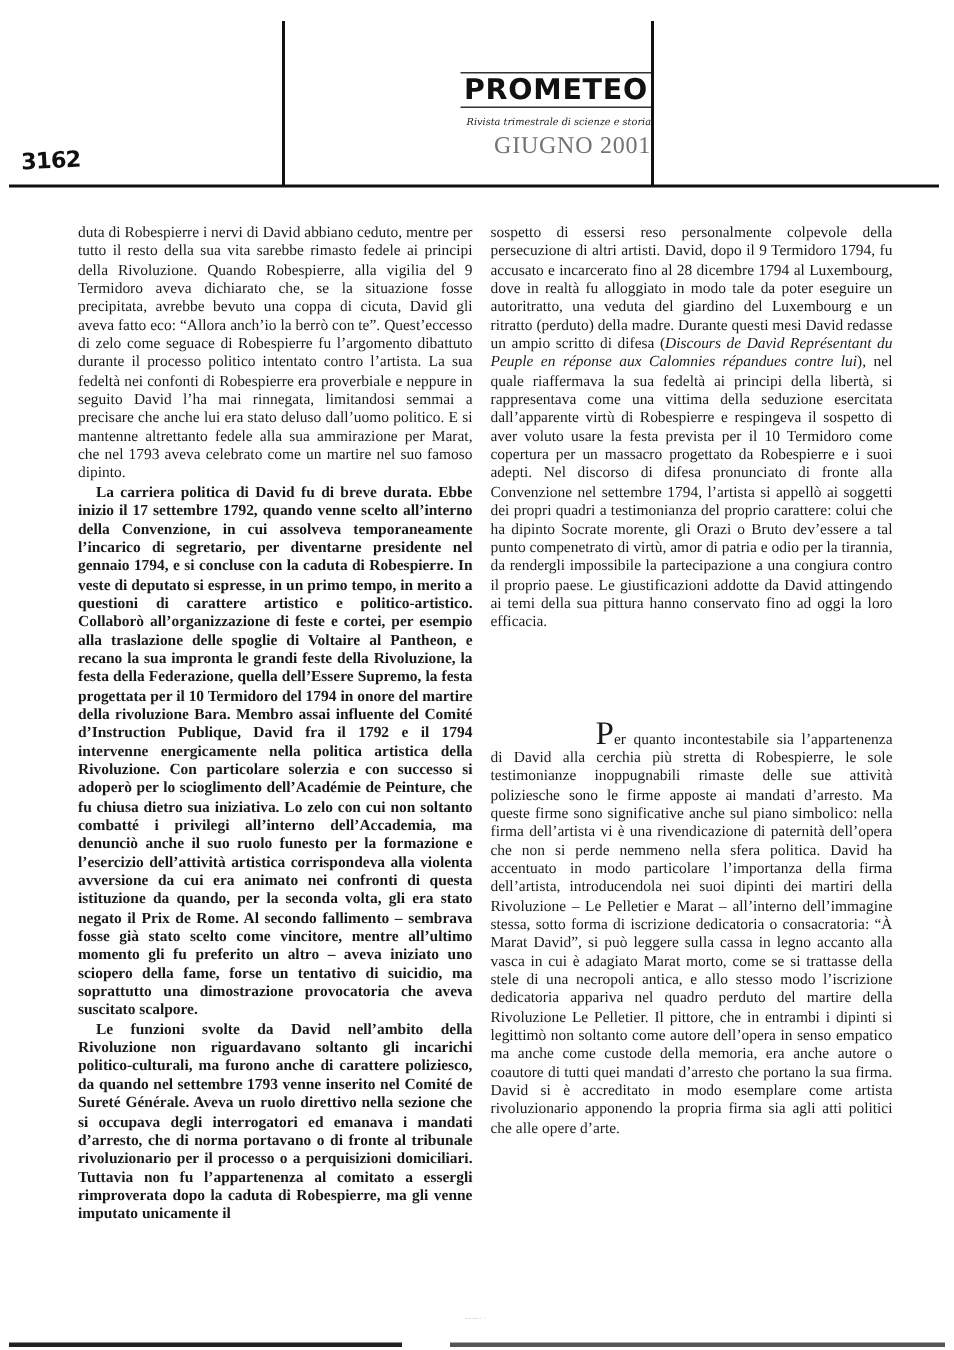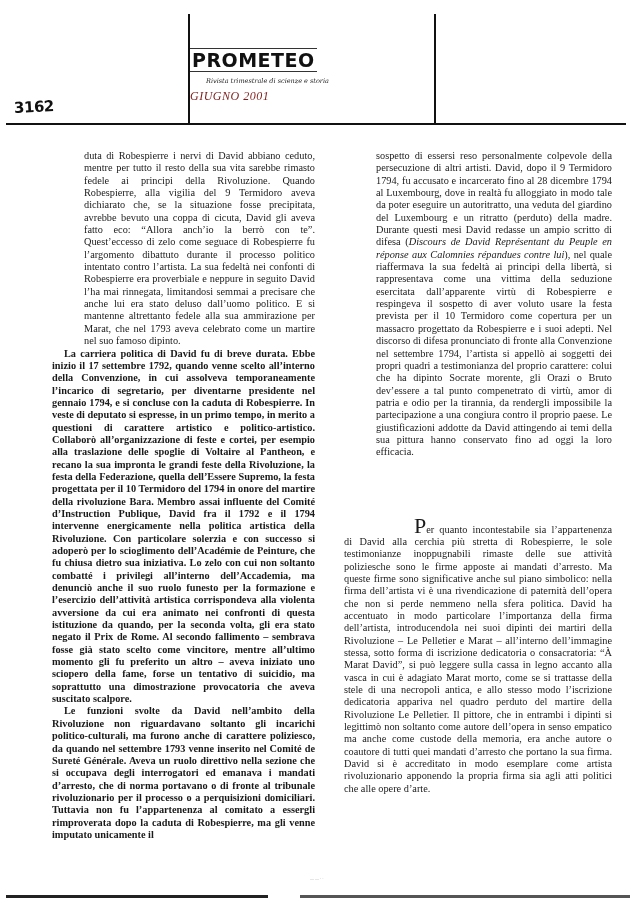--- a/index.html
+++ b/index.html
@@ -3,30 +3,30 @@
 <meta charset="utf-8">
 <style>
   html, body { margin: 0; padding: 0; background: #ffffff; }
   body { width: 636px; height: 900px; position: relative; overflow: hidden; color: #1a1a1a; }
   .header { position: absolute; left: 0; top: 0; width: 636px; height: 126px; }
   .vline { position: absolute; top: 14px; width: 2px; height: 110px; background: #111; }
   .vline.left { left: 188px; }
   .vline.right { left: 434px; }
   .hline { position: absolute; left: 6px; top: 123px; width: 620px; height: 2px; background: #111; }
   .catalog { position: absolute; left: 14px; top: 98px; font-family: "DejaVu Sans", sans-serif; font-weight: bold; font-size: 15px; letter-spacing: -0.5px; color: #111; transform: rotate(-3deg); }
-  .masthead { position: absolute; left: 190px; top: 48px; width: 244px; text-align: left; }
+  .masthead { position: absolute; left: 190px; top: 48px; width: 244px; text-align: right; }
   .logo { display: inline-block; border-top: 1px solid #333; border-bottom: 1px solid #333; padding: 0 2px; font-family: "DejaVu Sans", sans-serif; font-weight: bold; font-size: 19px; letter-spacing: 0.5px; color: #111; line-height: 22px; }
   .subtitle { font-family: "DejaVu Serif", serif; font-style: italic; font-size: 6.5px; color: #222; margin-top: 5px; padding-left: 16px; }
-  .issue { font-family: "Liberation Serif", serif; font-size: 12px; color: #7f1d1d; margin-top: 4px; letter-spacing: 0.5px; font-style: italic; }
+  .issue { font-family: "Liberation Serif", serif; font-size: 16px; color: #737373; margin-top: 4px; letter-spacing: 0.5px; }
   .col { position: absolute; top: 150px; font-family: "Liberation Serif", serif; font-size: 10.3px; line-height: 12.35px; text-align: justify; color: #1a1a1a; }
   .col.left { left: 52px; width: 263px; }
-  .col.right { left: 344px; width: 268px; }
+  .col.right { left: 327px; width: 268px; }
   .col p { margin: 0; text-indent: 0; }
   .col p.ind { text-indent: 12px; font-weight: bold; }
-  .col p.first { text-indent: 0; margin-left: 32px; }
+  .col p.first { text-indent: 0; }
   .spacer { height: 61px; }
   .dropcap-para { text-indent: 0; }
   .dropcap-para .lead-space { display: inline-block; width: 70px; }
   .dropcap { font-size: 22px; line-height: 12px; vertical-align: baseline; }
   .footer-rule { position: absolute; top: 895px; height: 3px; background: #222; }
   .footer-rule.a { left: 6px; width: 262px; }
   .footer-rule.b { left: 300px; width: 330px; background: #555; }
   .footer-marks { position: absolute; left: 310px; top: 876px; font-family: "Liberation Serif", serif; font-size: 4px; color: #999; }
   em { font-style: italic; }
 </style>

